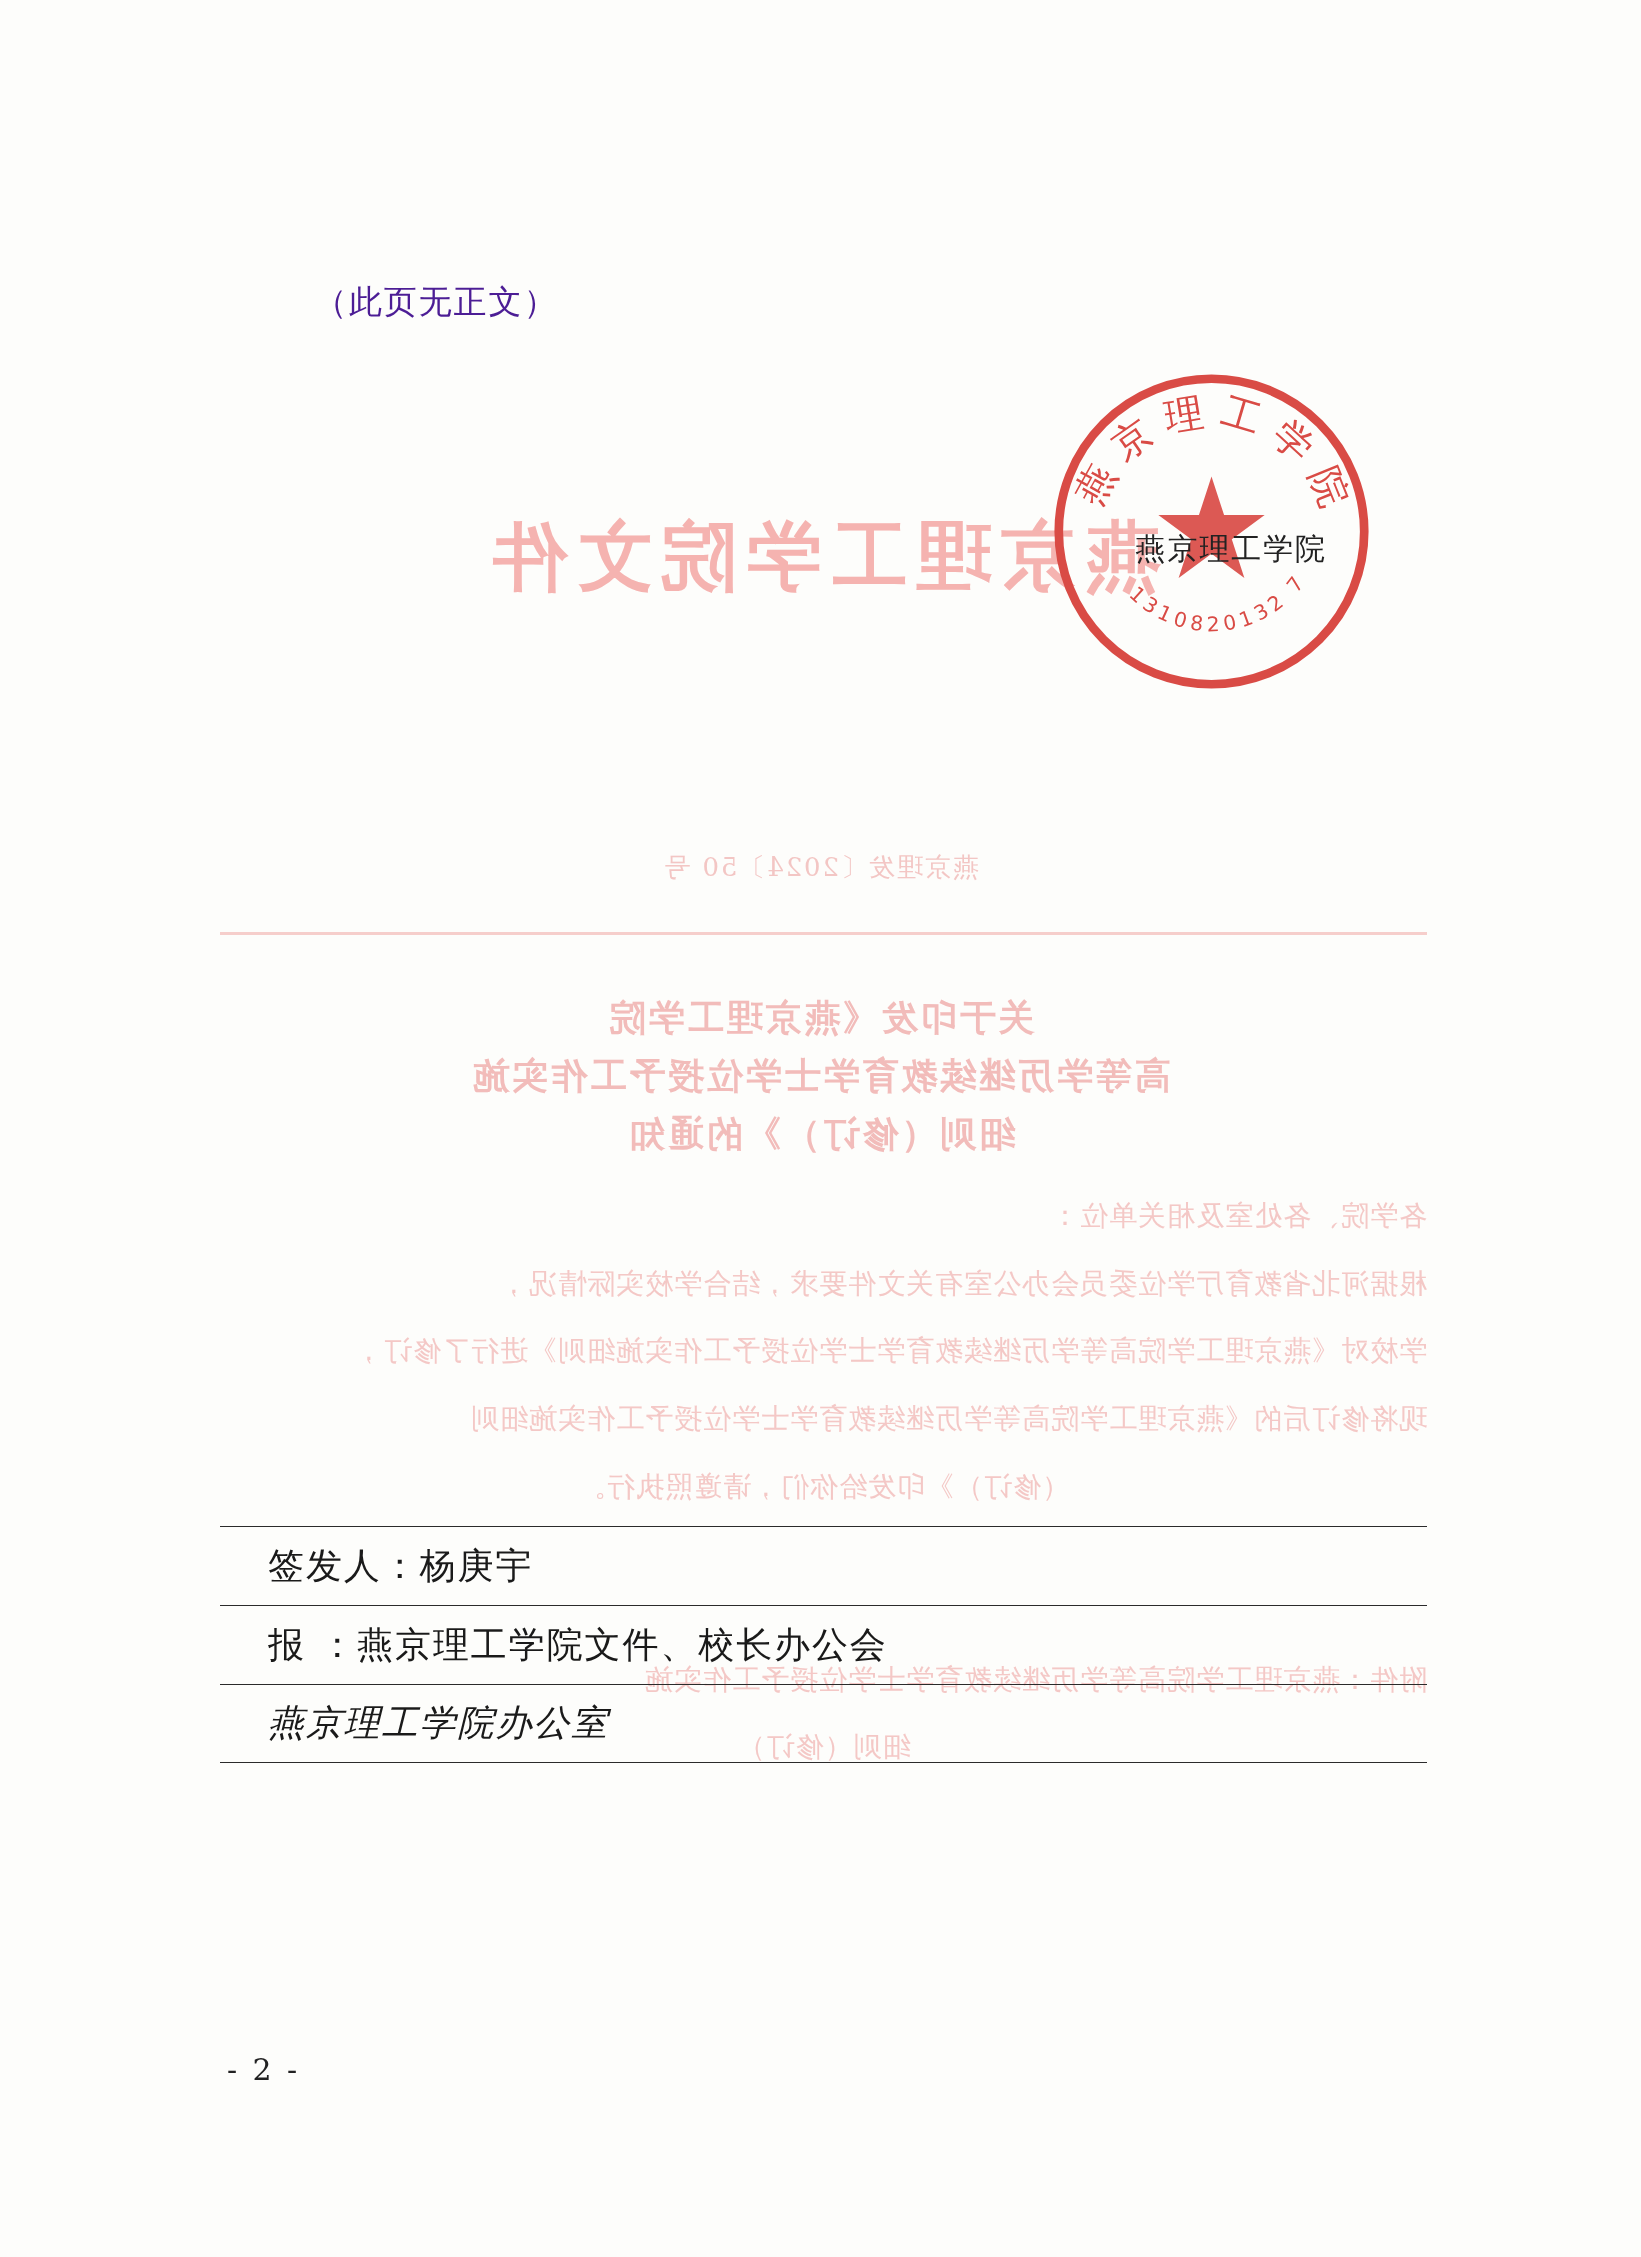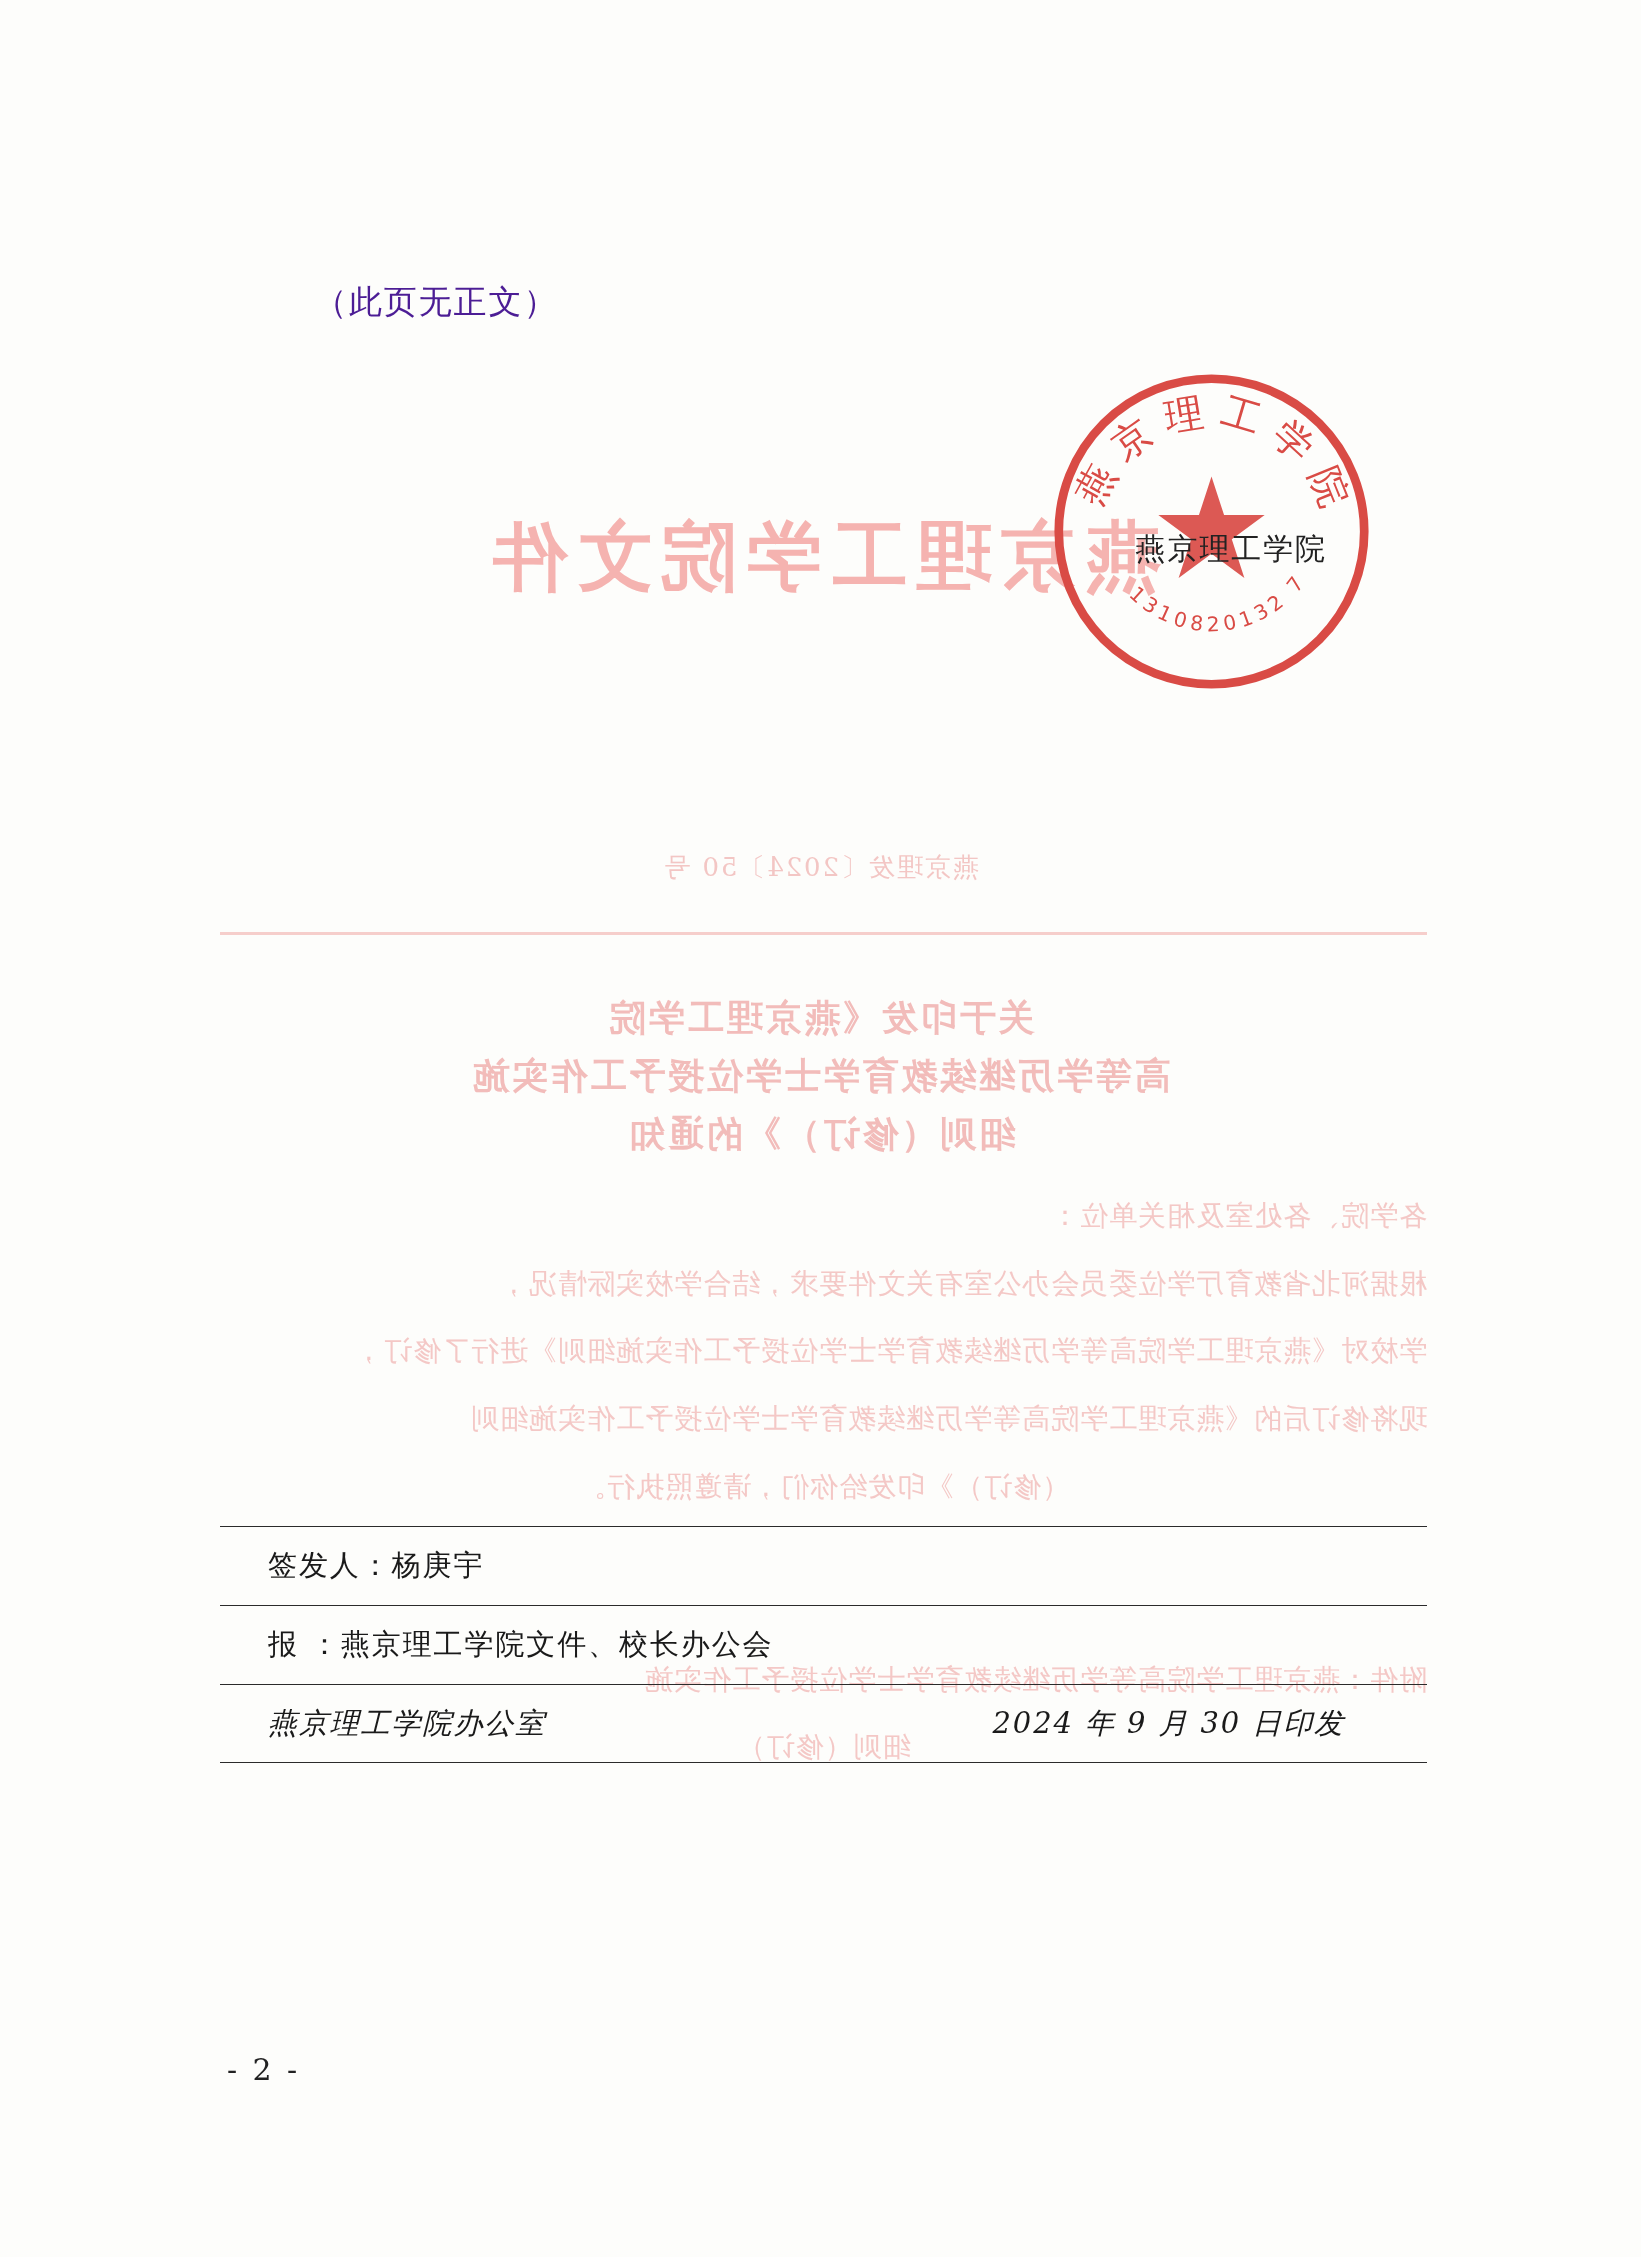--- a/index.html
+++ b/index.html
@@ -100,21 +100,21 @@
     position: absolute;
     left: 220px;
     top: 1526px;
     width: 1207px;
   }
   .footer-row {
     display: flex;
     align-items: center;
     border-top: 1.9px solid #2b2b2b;
     height: 79px;
-    font-size: 29px;
+    font-size: 36px;
     letter-spacing: 1.9px;
     padding-left: 48px;
     box-sizing: border-box;
     text-align: center;
   }
   .footer-row:last-child {
     border-bottom: 1.9px solid #2b2b2b;
     font-style: italic;
   }
   .footer-row .label {
@@ -180,19 +180,18 @@
     <div class="footer-row">
       <span class="label">签发人：杨庚宇</span>
       <span class="right"></span>
     </div>
     <div class="footer-row">
       <span class="label">报  ：燕京理工学院文件、校长办公会</span>
       <span class="right"></span>
     </div>
     <div class="footer-row">
       <span class="label">燕京理工学院办公室</span>
-      <span class="right">2024 年 9 月 30 日印发</span>
     </div>
   </div>
 
   <div class="page-number">- 2 -</div>
 </div>
 
 
 </body></html>

